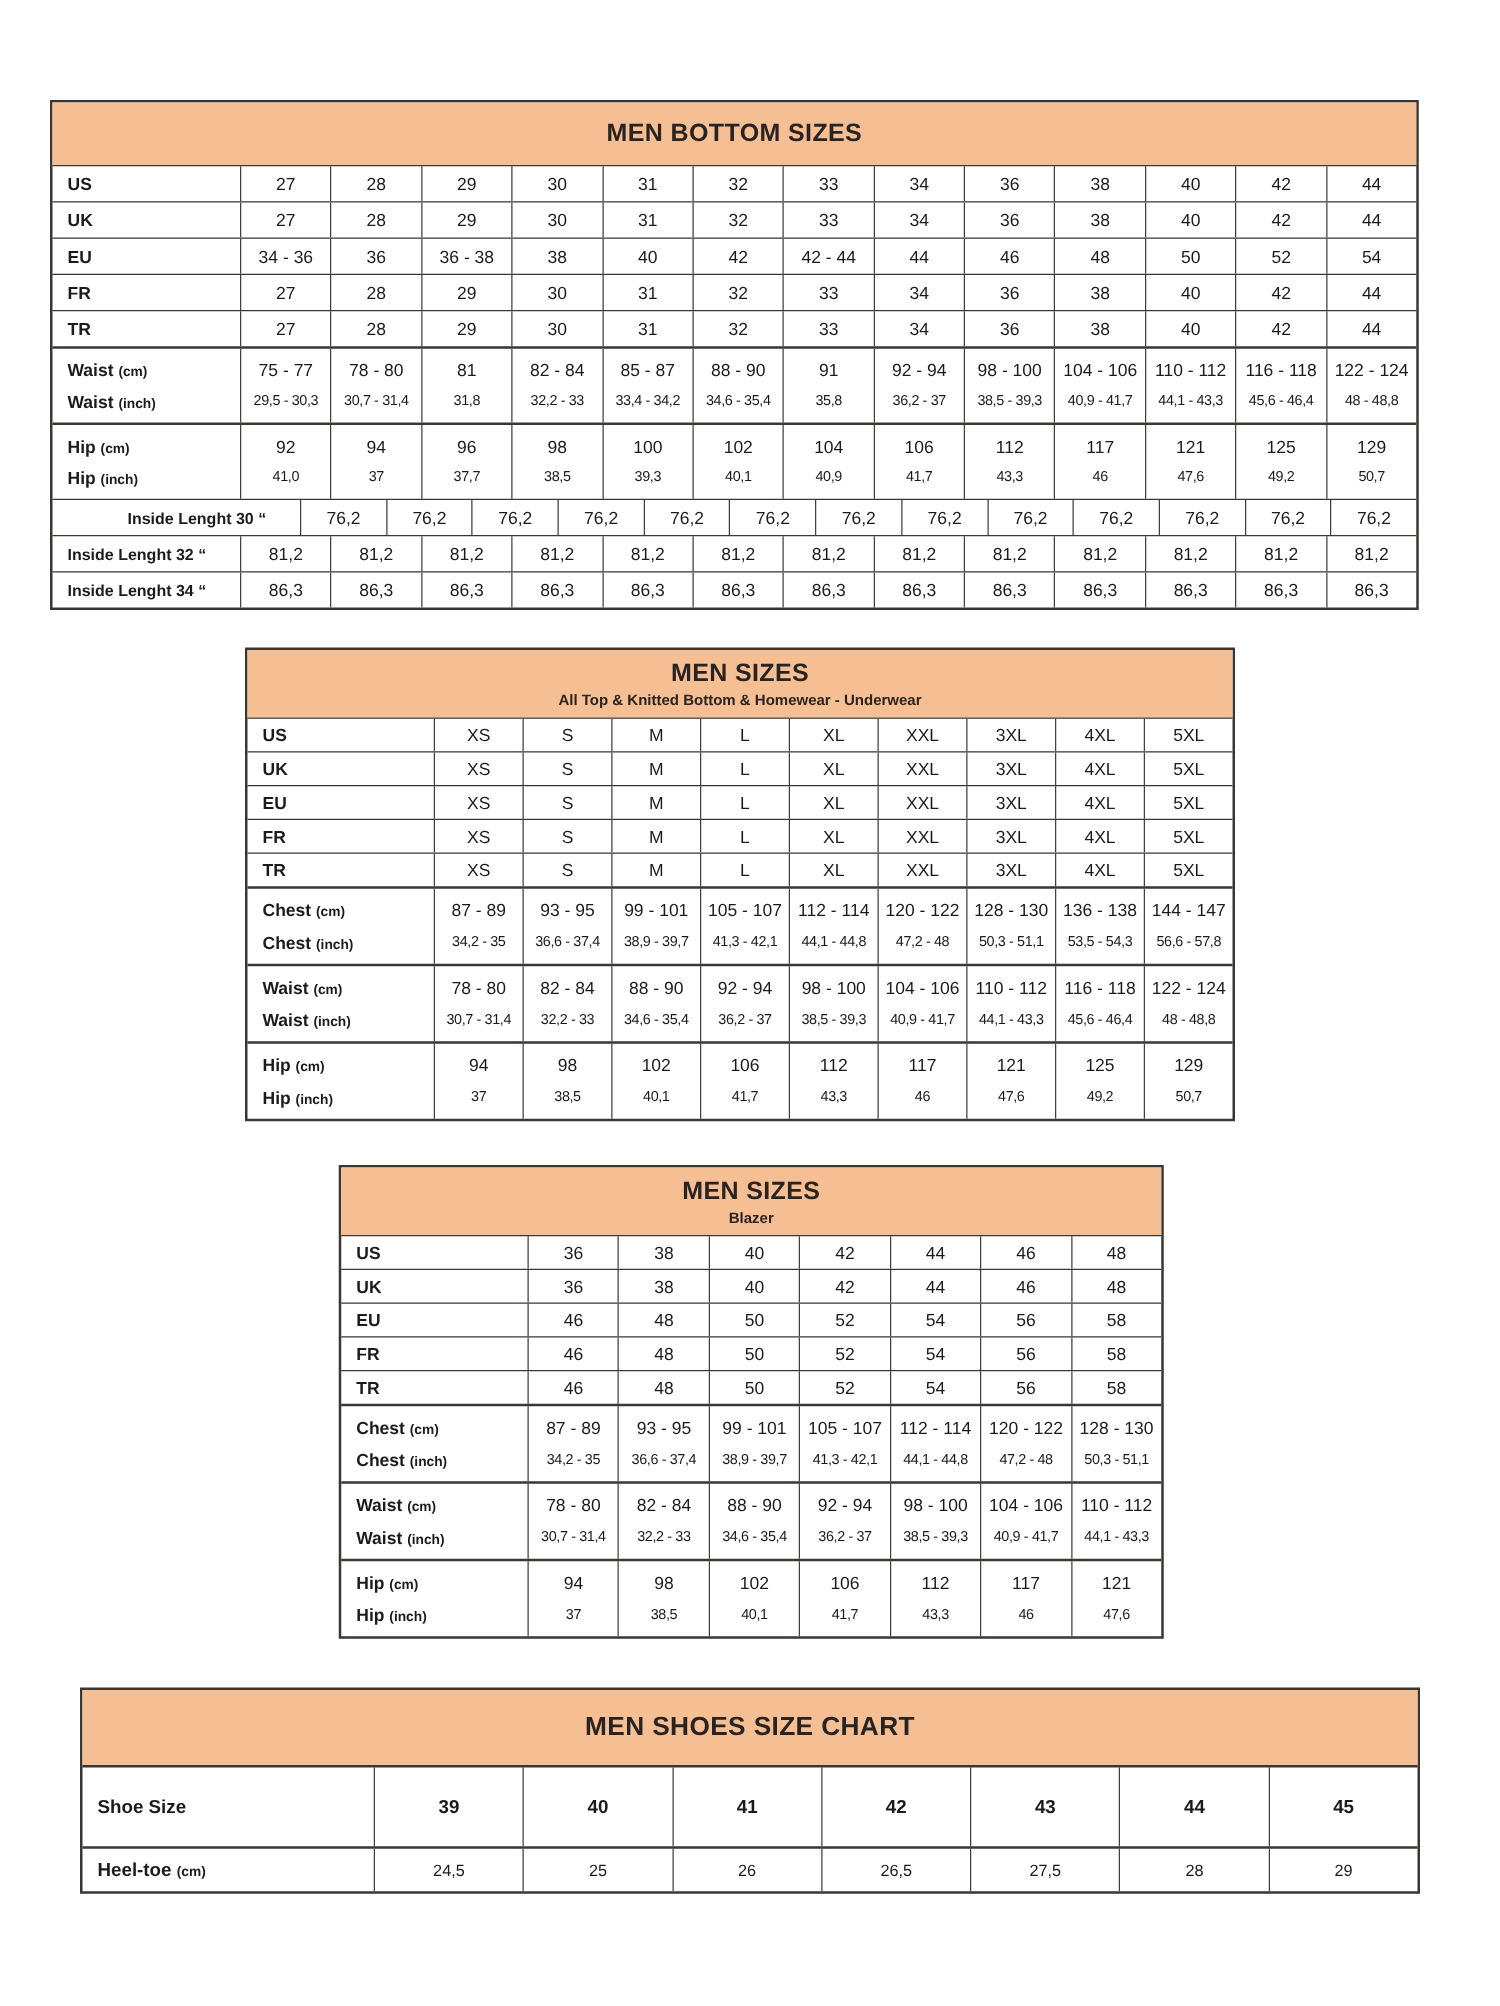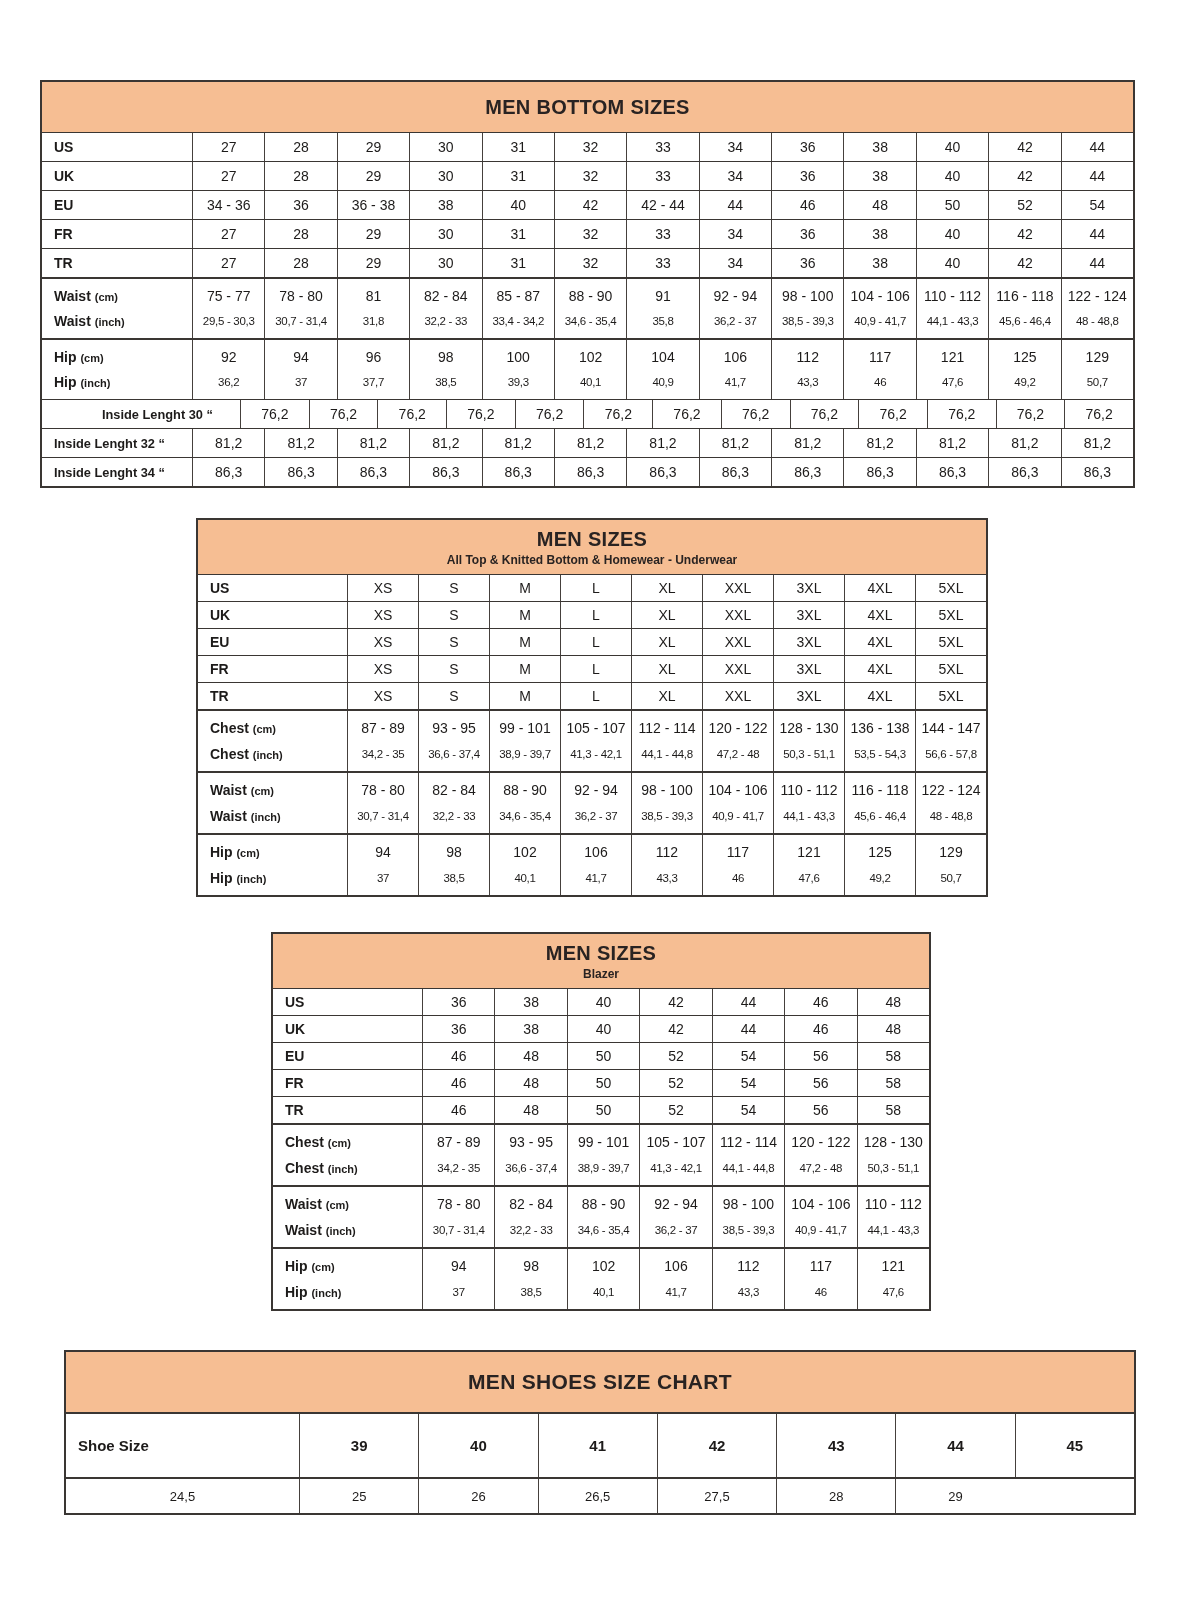--- a/index.html
+++ b/index.html
@@ -220,21 +220,21 @@
             <span class="v sm">48 - 48,8</span>
           </div>
         </div>
         <div class="trow double" style="grid-template-columns: 150px repeat(13, 1fr);">
           <div class="cell lab two">
             <span class="lab-line">Hip <span class="unit">(cm)</span></span>
             <span class="lab-line">Hip <span class="unit">(inch)</span></span>
           </div>
           <div class="cell stack">
             <span class="v">92</span>
-            <span class="v sm">36,2</span>
+            <span class="v sm">41,0</span>
           </div>
           <div class="cell stack">
             <span class="v">94</span>
             <span class="v sm">37</span>
           </div>
           <div class="cell stack">
             <span class="v">96</span>
             <span class="v sm">37,7</span>
           </div>
           <div class="cell stack">
@@ -722,20 +722,23 @@
           </div>
           <div class="cell val strong">39</div>
           <div class="cell val strong">40</div>
           <div class="cell val strong">41</div>
           <div class="cell val strong">42</div>
           <div class="cell val strong">43</div>
           <div class="cell val strong">44</div>
           <div class="cell val strong">45</div>
         </div>
         <div class="trow single" style="grid-template-columns: 233px repeat(7, 1fr);">
+          <div class="cell lab">
+            <span class="lab-line">Heel-toe <span class="unit">(cm)</span></span>
+          </div>
           <div class="cell val">24,5</div>
           <div class="cell val">25</div>
           <div class="cell val">26</div>
           <div class="cell val">26,5</div>
           <div class="cell val">27,5</div>
           <div class="cell val">28</div>
           <div class="cell val">29</div>
         </div>
       </div>
   </section>

